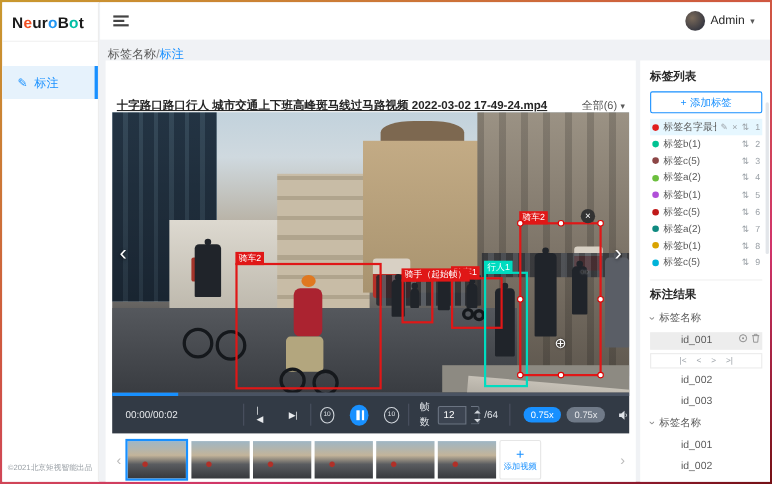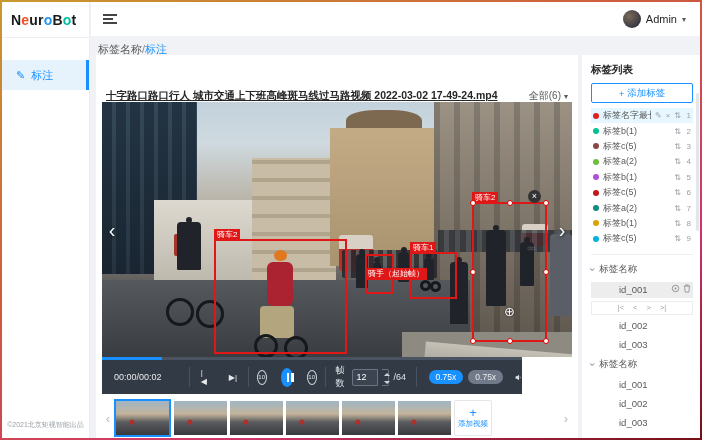--- a/index.html
+++ b/index.html
@@ -84,21 +84,21 @@
               font-size:8px; color:#fff; white-space:nowrap; }
   .handle { position:absolute; width:6px; height:6px; border-radius:50%; background:#fff; border:1px solid #d00; }
   .bx-del { position:absolute; top:-14px; right:4px; width:13px; height:13px; border-radius:50%; background:#333;
             color:#fff; font-size:9px; line-height:12px; text-align:center; cursor:pointer; }
   .cursor-resize { position:absolute; font-size:11px; color:#111; text-shadow:0 0 2px #fff; }
   .cursor-move { position:absolute; font-size:13px; color:#fff; text-shadow:0 0 2px #000; }
   .vnav { position:absolute; top:116px; width:16px; height:26px; color:#fff; font-size:20px; line-height:24px;
           text-align:center; cursor:pointer; text-shadow:0 1px 3px rgba(0,0,0,.7); }
 
   
-  .controls { position:absolute; left:6px; top:302px; width:420px; height:37px; background:#323a45; }
+  .controls { position:absolute; left:6px; top:302px; width:470px; height:37px; background:#323a45; }
   .progress { position:absolute; left:0; top:0; width:100%; height:3px; background:#4a5362; }
   .progress-fill { height:100%; width:60px; background:#1890ff; }
   .ctrl-row { position:absolute; left:0; top:3px; width:100%; height:34px; display:flex; align-items:center; color:#dfe3e8; }
   .time { font-size:9px; margin-left:12px; width:120px; color:#e8eaed; }
   .cdiv { width:1px; height:20px; background:#4a5160; }
   .stepbtn { font-size:8px; margin:0 11px; cursor:pointer; color:#e8eaed; }
   .jump { width:15px; height:15px; border:1px solid #cfd4da; border-radius:50%; font-size:6px; line-height:13px;
           text-align:center; margin:0 8px; cursor:pointer; }
   .playpause { width:19px; height:19px; border-radius:50%; background:#1890ff; margin:0 6px; position:relative; cursor:pointer; }
   .playpause i { position:absolute; top:5px; width:2.5px; height:9px; background:#fff; }
@@ -244,21 +244,24 @@
       <div class="fig" style="left:296px;top:150px;width:11px;height:30px;"></div>
       <div class="fig" style="left:418px;top:140px;width:14px;height:44px;"></div>
 
       <div class="bx" style="left: 112px; top: 137px; width: 133px; height: 115px; border-color: rgb(224, 23, 23);">
         <span class="bx-label" style="background-color: rgb(224, 23, 23);">骑车2</span>
       </div>
       <div class="bx" style="left: 308px; top: 150px; width: 47px; height: 47px; border-color: rgb(224, 23, 23);">
         <span class="bx-label" style="background-color: rgb(224, 23, 23);">骑车1</span>
       </div>
       <div class="bx" style="left: 263px; top: 152px; width: 29px; height: 40px; border-color: rgb(224, 23, 23);">
-        <span class="bx-label" style="background-color: rgb(224, 23, 23); margin-top: 24px;">骑手（起始帧）</span>
+        <span class="bx-label" style="background-color: rgb(224, 23, 23);">骑手（起始帧）</span>
+      </div>
+      <div class="bx" style="left: 338px; top: 145px; width: 40px; height: 105px; border-color: rgb(0, 220, 192);">
+        <span class="bx-label" style="background-color: rgb(0, 220, 192);">行人1</span>
       </div>
       <div class="bx" style="left: 370px; top: 100px; width: 75px; height: 140px; border-color: rgb(224, 23, 23);">
         <span class="bx-label" style="background-color: rgb(224, 23, 23);">骑车2</span>
         <span class="bx-del">×</span>
         <span class="handle" style="left:-4px;top:-4px;"></span>
         <span class="handle" style="left:50%;margin-left:-3px;top:-4px;"></span>
         <span class="handle" style="right:-4px;top:-4px;"></span>
         <span class="handle" style="left:-4px;top:50%;margin-top:-3px;"></span>
         <span class="handle" style="right:-4px;top:50%;margin-top:-3px;"></span>
         <span class="handle" style="left:-4px;bottom:-4px;"></span>
@@ -383,20 +386,21 @@
         <span class="lnum">8</span>
       </div>
       <div class="lrow">
         <span class="dot" style="background-color: rgb(0, 179, 217);"></span>
         <span class="lname">标签c(5)</span>
         <span class="lsort">⇅</span>
         <span class="lnum">9</span>
       </div>
 
       <div class="rp-divider"></div>
+      <div class="rp-title">标注结果</div>
 
       <div class="ghead">
         <span class="gchev exp">›</span>
         <span>标签名称</span>
       </div>
       <div class="idrow sel">
         <span>id_001</span>
             <span class="sp"></span>
         <span class="idicon">
           <svg width="9" height="9" viewBox="0 0 10 10">

